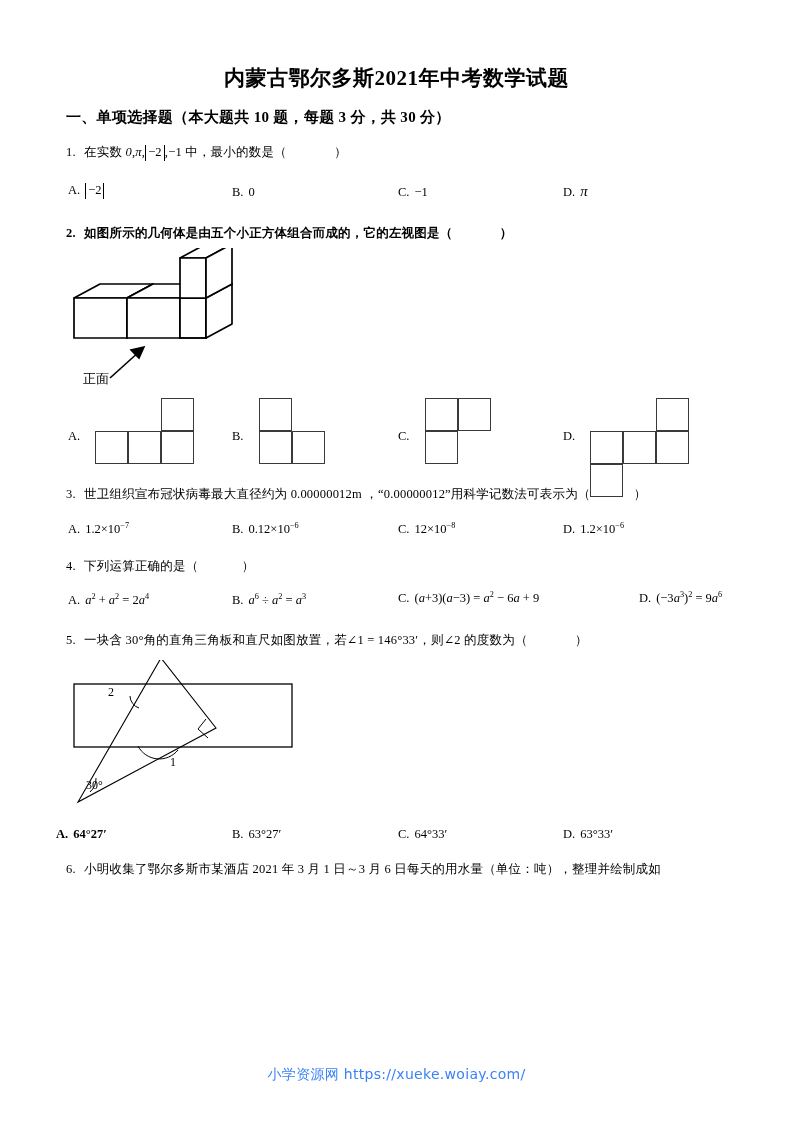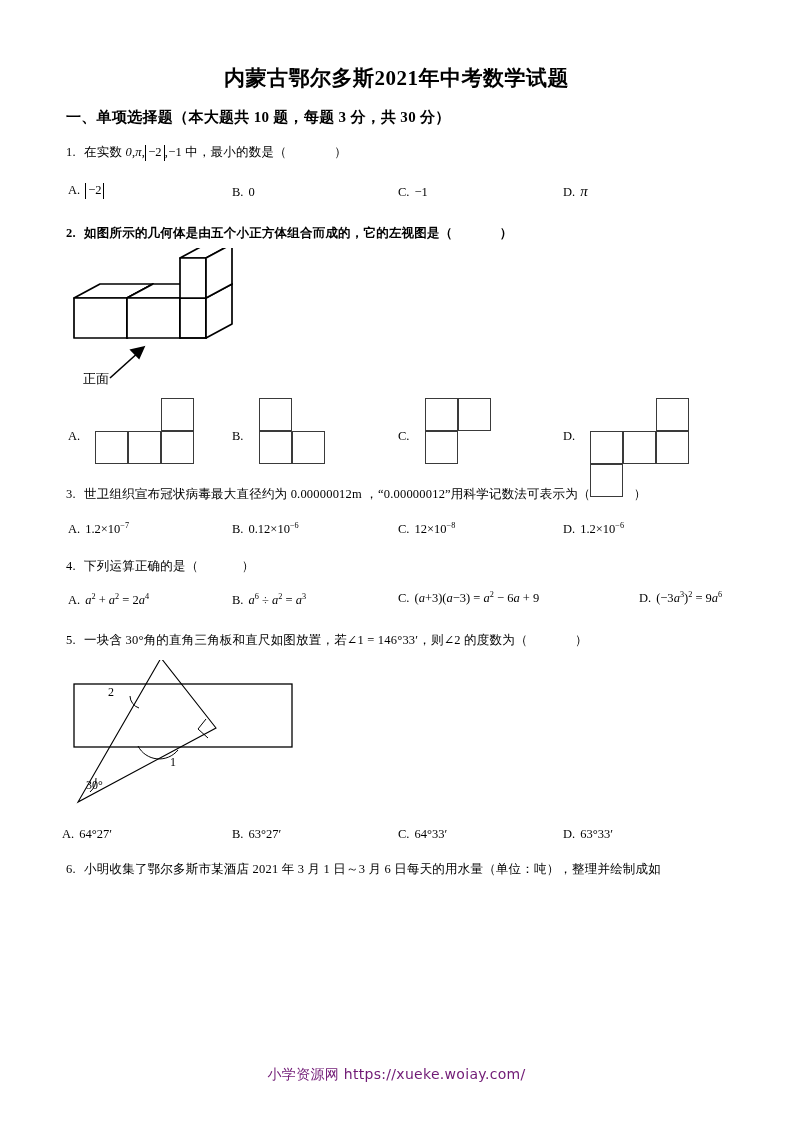--- a/index.html
+++ b/index.html
@@ -91,21 +91,21 @@
   
   .fig-q5 { position:absolute; left:60px; top:660px; width:270px; height:165px; }
 
   
   .watermark {
     position:absolute;
     left:0; top:1066px;
     width:793px;
     text-align:center;
     font-size:14px;
-    color:#701a75;
+    color:#3b82f6;
     font-family:"DejaVu Sans","Liberation Sans",sans-serif;
     letter-spacing:0.3px;
   }
 </style>
 </head>
 <body>
 
 <div class="page">
 
   <div class="doc-title">内蒙古鄂尔多斯2021年中考数学试题</div>
@@ -263,21 +263,21 @@
 
       <path d="M 78,86 A 24,24 0 0 0 118,90" fill="none" stroke="#000000" stroke-width="1"></path>
 
       <path d="M 30,132 A 18,18 0 0 0 36,118" fill="none" stroke="#000000" stroke-width="1"></path>
     </svg>
     <div style="position:absolute; left:48px; top:25px; font-size:12px;">2</div>
     <div style="position:absolute; left:110px; top:95px; font-size:12px;">1</div>
     <div style="position:absolute; left:26px; top:118px; font-size:12px;">30°</div>
   </div>
 
-  <div class="opt" style="left:62px; top:827px;">
+  <div class="opt" style="left:56px; top:827px;font-weight:bold;">
     <span class="lbl">A.</span><span>64°27′</span>
   </div>
   <div class="opt" style="left:232px; top:827px;">
     <span class="lbl">B.</span><span>63°27′</span>
   </div>
   <div class="opt" style="left:398px; top:827px;">
     <span class="lbl">C.</span><span>64°33′</span>
   </div>
   <div class="opt" style="left:563px; top:827px;">
     <span class="lbl">D.</span><span>63°33′</span>

